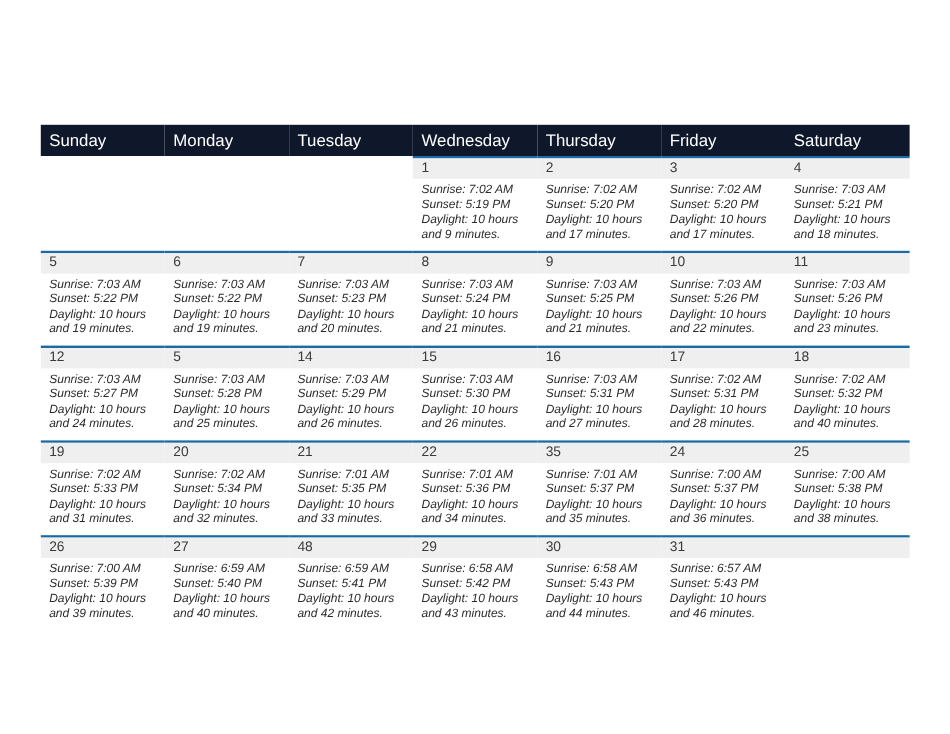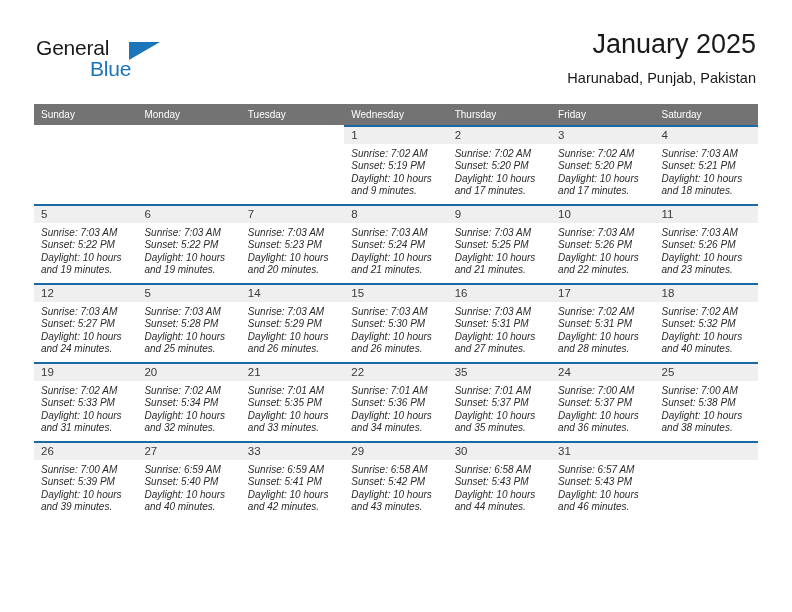--- a/index.html
+++ b/index.html
@@ -87,23 +87,23 @@
   
   .calendar {
     position: absolute;
     left: 34px;
     top: 104px;
     width: 724px;
     border-collapse: collapse;
     table-layout: fixed;
   }
   .calendar th {
-    background: #737373;
+    background: #0f172a;
     color: #ffffff;
-    font-size: 10px;
+    font-size: 14px;
     font-weight: normal;
     text-align: left;
     padding: 5px 0 5px 7px;
     height: 11px;
     border: none;
   }
   .calendar td {
     width: 103.43px;
     height: 79px;
     vertical-align: top;
@@ -138,34 +138,20 @@
   }
   .cell-empty .cell-daynum {
     background: #efefef;
   }
 </style>
 </head>
 <body>
 
 <div class="page">
 
-  <div class="header">
-
-    <div class="logo">
-      <span class="logo-general">General</span>
-      <span class="logo-triangle"></span>
-      <span class="logo-blue">Blue</span>
-    </div>
-
-    <div class="title-block">
-      <div class="cal-title">January 2025</div>
-      <div class="cal-subtitle">Harunabad, Punjab, Pakistan</div>
-    </div>
-
-  </div>
 
   <table class="calendar">
     <thead>
       <tr>
         <th>Sunday</th>
         <th>Monday</th>
         <th>Tuesday</th>
         <th>Wednesday</th>
         <th>Thursday</th>
         <th>Friday</th>
@@ -483,21 +469,21 @@
               <div class="cell-body">
                 <div>Sunrise: 6:59 AM</div>
                 <div>Sunset: 5:40 PM</div>
                 <div>Daylight: 10 hours</div>
                 <div>and 40 minutes.</div>
               </div>
             </div>
           </td>
           <td>
             <div class="cell">
-              <div class="cell-daynum">33</div>
+              <div class="cell-daynum">48</div>
               <div class="cell-body">
                 <div>Sunrise: 6:59 AM</div>
                 <div>Sunset: 5:41 PM</div>
                 <div>Daylight: 10 hours</div>
                 <div>and 42 minutes.</div>
               </div>
             </div>
           </td>
           <td>
             <div class="cell">

